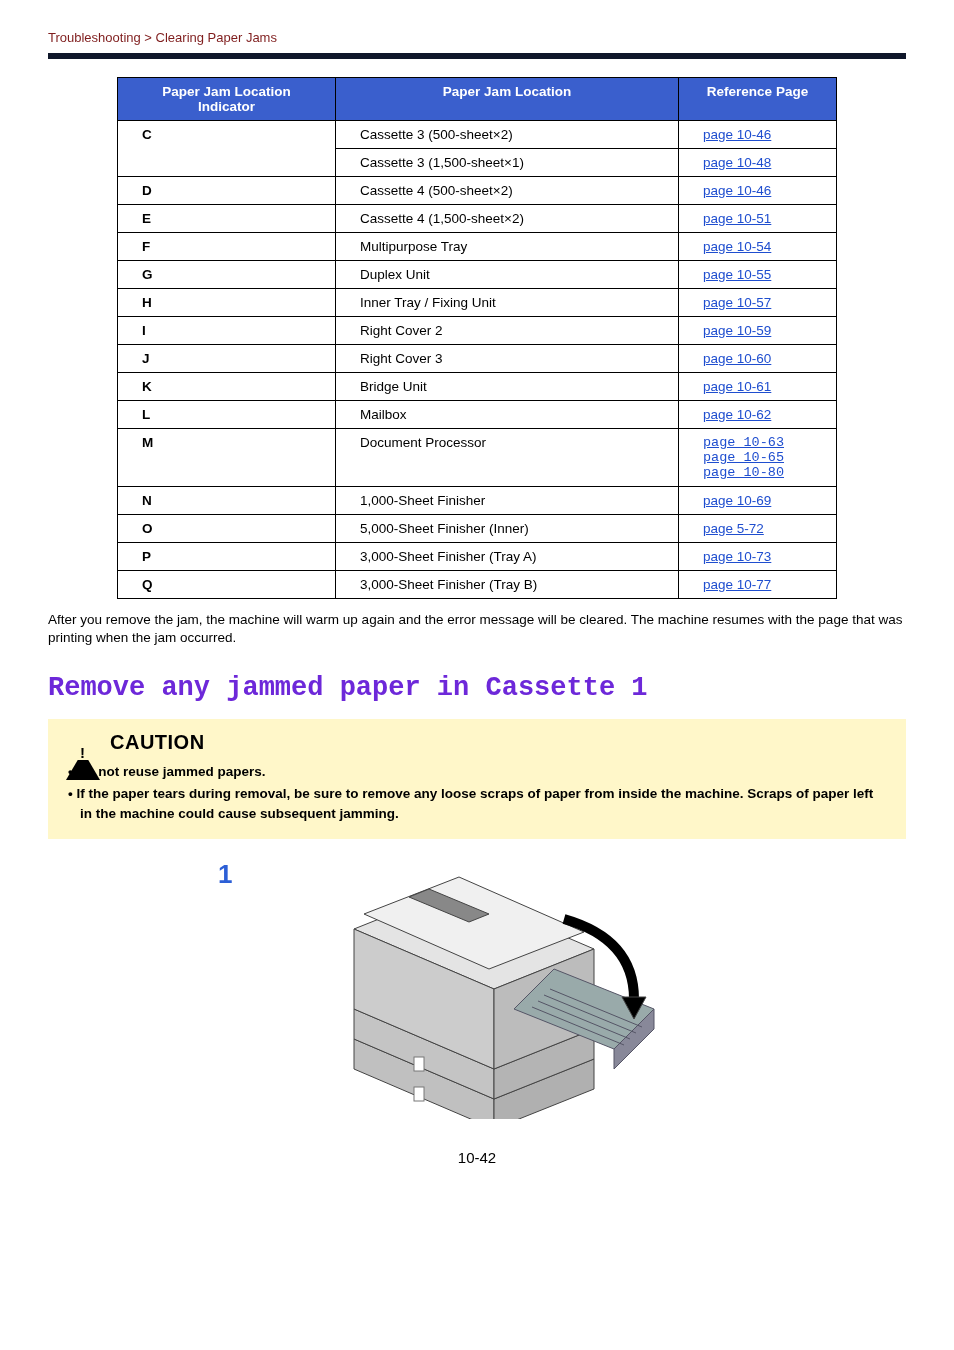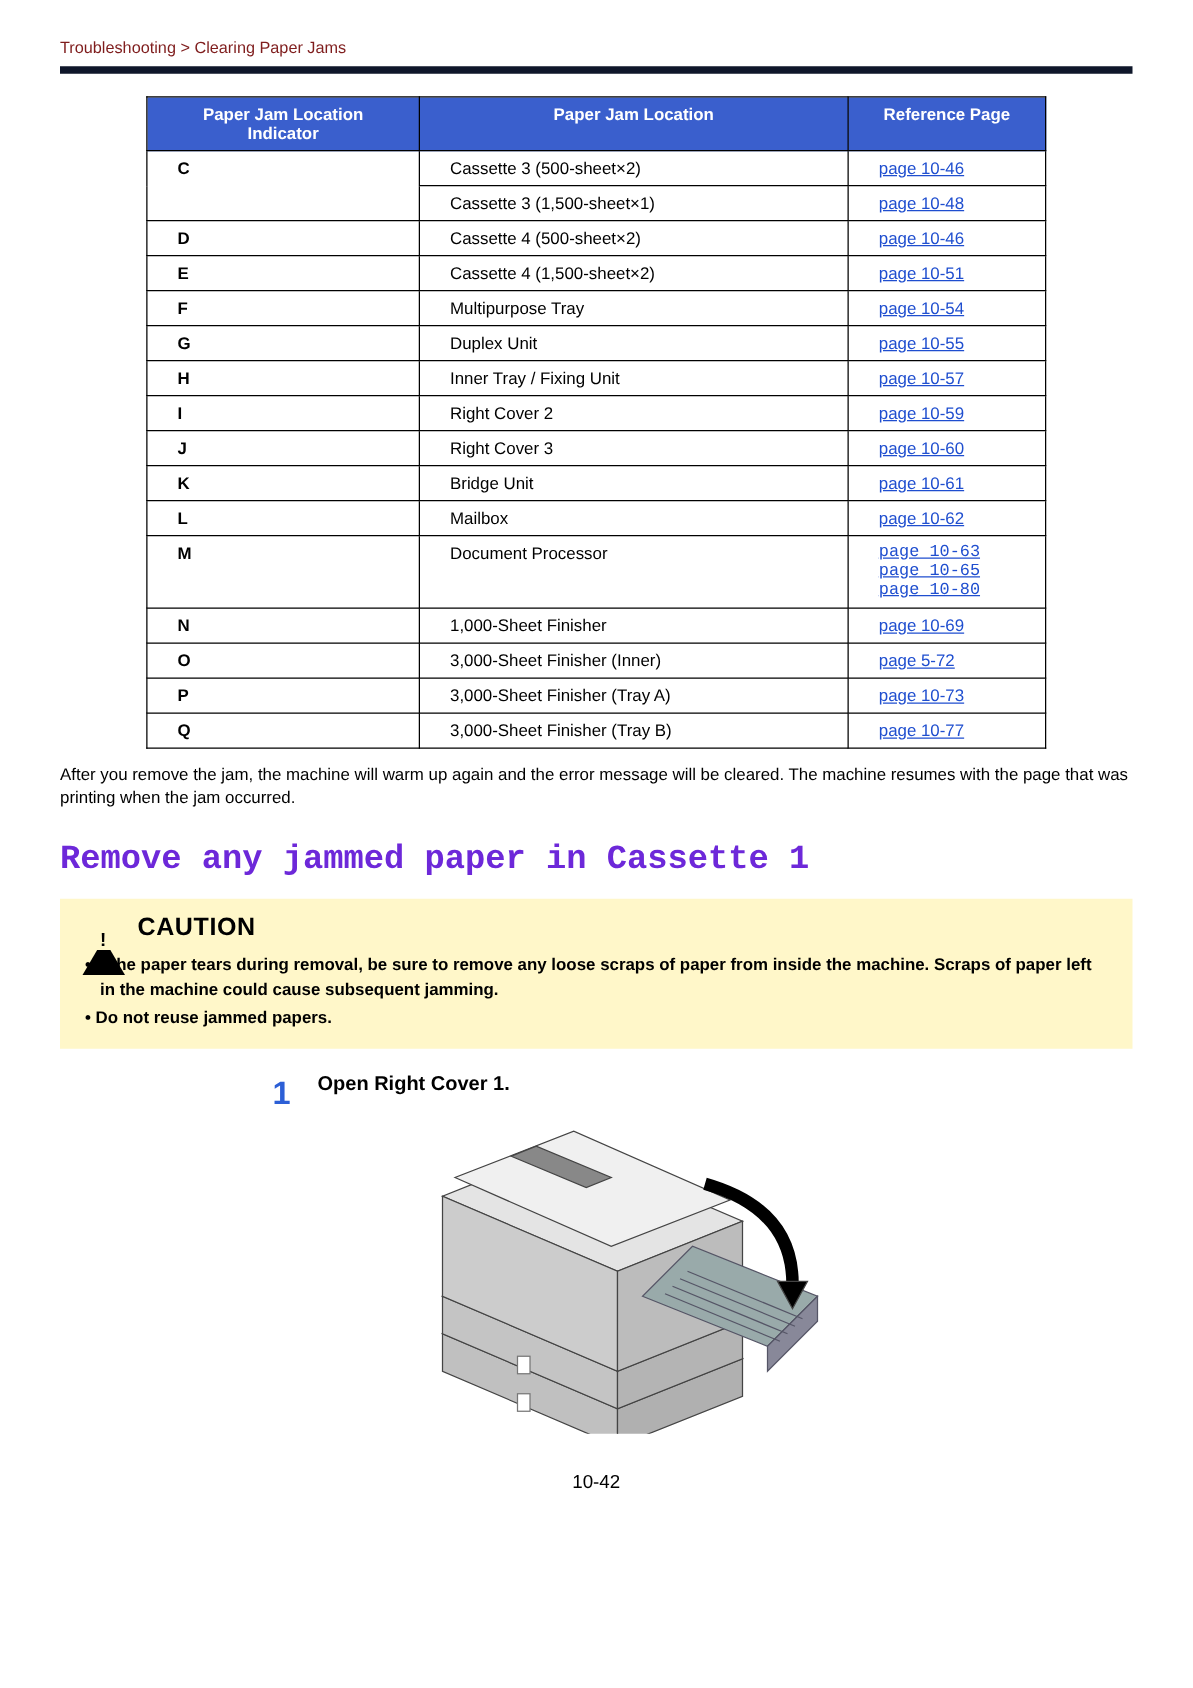--- a/index.html
+++ b/index.html
@@ -227,21 +227,21 @@
             <a class="pagelink">page 10-80</a>
           </td>
         </tr>
         <tr>
           <td class="ind">N</td>
           <td>1,000-Sheet Finisher</td>
           <td class="ref"><a class="pagelink">page 10-69</a></td>
         </tr>
         <tr>
           <td class="ind">O</td>
-          <td>3,000-Sheet Finisher (Inner)</td>
+          <td>5,000-Sheet Finisher (Inner)</td>
           <td class="ref"><a class="pagelink">page 5-72</a></td>
         </tr>
         <tr>
           <td class="ind">P</td>
           <td>3,000-Sheet Finisher (Tray A)</td>
           <td class="ref"><a class="pagelink">page 10-73</a></td>
         </tr>
         <tr>
           <td class="ind">Q</td>
           <td>3,000-Sheet Finisher (Tray B)</td>
@@ -256,29 +256,28 @@
   <h1 class="section">Remove any jammed paper in Cassette 1</h1>
 
   <div class="caution-block">
     <div class="caution-head">
       <span style="position:relative;display:inline-block;">
         <span class="triangle"><span class="triangle-inner"></span><span class="bang">!</span></span>
       </span>
       <span class="caution-label">CAUTION</span>
     </div>
     <ul class="caution-list">
+      <li>Do not reuse jammed papers.</li>
       <li>If the paper tears during removal, be sure to remove any loose scraps of paper from inside the machine. Scraps of paper left in the machine could cause subsequent jamming.</li>
-      <li>Do not reuse jammed papers.</li>
     </ul>
   </div>
 
   <div class="step-row">
     <div class="step-num">1</div>
     <div class="step-body">
-      <div class="step-title">Open Right Cover 1.</div>
       <div class="printer-illus">
         <svg viewBox="0 0 360 260" width="360" height="260">
 
           <g stroke="#444" stroke-width="1" fill="#e8e8e8">
 
             <polygon points="40,180 180,240 280,200 140,140" fill="#d8d8d8"></polygon>
             <polygon points="40,180 40,210 180,270 180,240" fill="#c0c0c0"></polygon>
             <polygon points="180,240 180,270 280,230 280,200" fill="#b0b0b0"></polygon>
 
             <polygon points="40,150 180,210 280,170 140,110" fill="#dcdcdc"></polygon>

